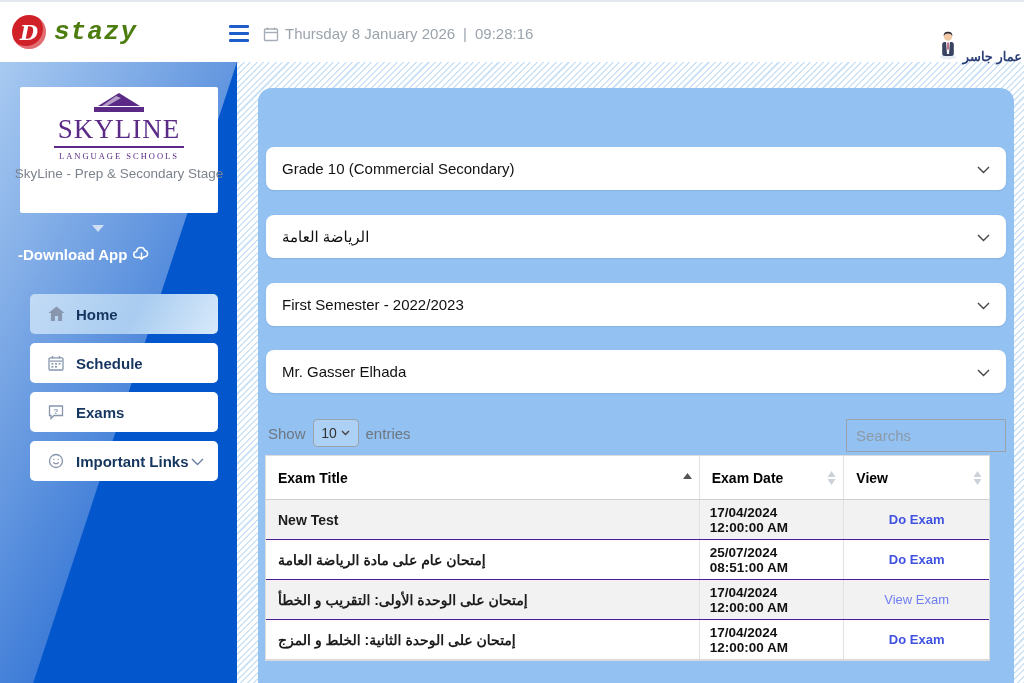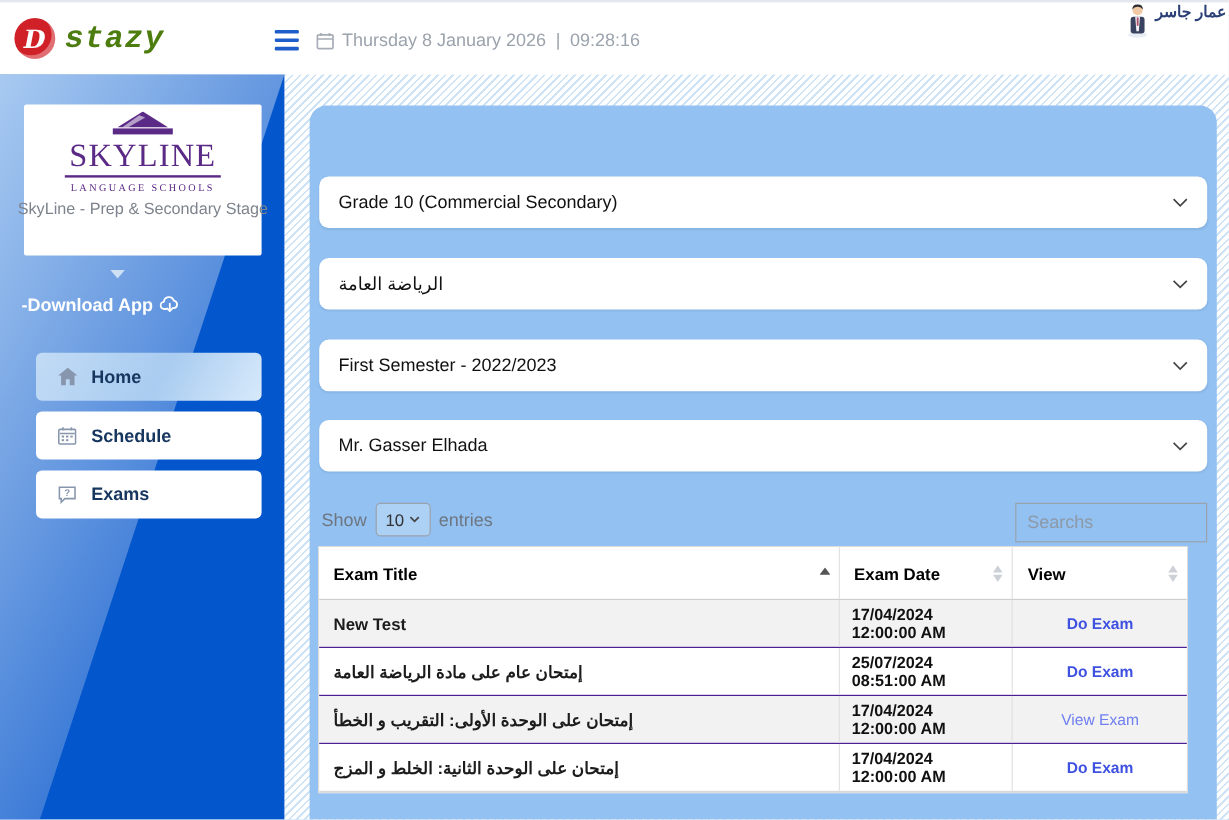--- a/index.html
+++ b/index.html
@@ -12,21 +12,21 @@
   .brand-icon { width:34px; height:34px; border-radius:50%; background:#d12128; color:#fff;
     display:flex; align-items:center; justify-content:center;
     font-family:"DejaVu Serif", serif; font-style:italic; font-weight:bold; font-size:21px;
     box-shadow: inset -3px -3px 0 rgba(255,255,255,.35); }
   .brand-text { font-family:Liberation Mono, monospace; font-style:italic; font-weight:bold; font-size:26px; color:#4d7c0f; letter-spacing:1px; }
   .hamburger { position:absolute; left:229px; top:23px; width:20px; cursor:pointer; }
   .hamburger i { display:block; height:3px; background:#1e5ecb; margin-bottom:4px; border-radius:1px; }
   .hdr-cal { position:absolute; left:263px; top:24px; color:#a6adb6; }
   .hdr-date { position:absolute; left:285px; top:0; height:62px; display:flex; align-items:center; gap:8px;
     color:#9ba3ad; font-size:15px; }
-  .hdr-user { position:absolute; right:2px; top:0; height:62px; display:flex; align-items:flex-start; gap:6px; }
+  .hdr-user { position:absolute; right:2px; top:0; height:62px; display:flex; align-items:flex-end; gap:6px; }
   .hdr-user .uname { color:#2b3f77; font-size:13px; font-weight:bold; white-space:nowrap; }
 
   
   .sidebar { position:absolute; top:62px; left:0; width:237px; bottom:0; background:#0356cb; overflow:hidden; z-index:4; }
   .sidebar::before { content:""; position:absolute; inset:0;
     background:linear-gradient(118deg,#a8caf1 0%,#6f9fe2 35%,#2e71d4 72%,#135fcf 100%);
     clip-path:polygon(0 0,100% 0,14% 100%,0 100%); }
   .school-card { position:absolute; left:20px; top:25px; width:198px; height:126px; background:#fff; border-radius:2px;
     display:flex; flex-direction:column; align-items:center; justify-content:flex-start; padding-top:6px; }
   .school-name { font-family:"Liberation Serif", serif; color:#5b2a86; font-size:27px; letter-spacing:1px; line-height:1; margin-top:1px; }
@@ -173,20 +173,34 @@
       </div>
       <div class="menu-item">
         <span class="mi-icon">
           <svg width="16" height="16" viewBox="0 0 16 16" fill="none" stroke="currentColor" stroke-width="1.3">
             <path d="M1.5 2h13v9.5h-8.5L3 14.5v-3H1.5Z"></path>
             <text x="8" y="9.6" font-size="8" font-weight="bold" fill="currentColor" stroke="none" text-anchor="middle">?</text>
           </svg>
         </span>
         <span class="mi-label">Exams</span>
       </div>
+      <div class="menu-item">
+        <span class="mi-icon">
+          <svg width="16" height="16" viewBox="0 0 16 16" fill="none" stroke="currentColor" stroke-width="1.3">
+            <circle cx="8" cy="8" r="6.5"></circle>
+            <circle cx="5.8" cy="6.4" r="0.7" fill="currentColor" stroke="none"></circle>
+            <circle cx="10.2" cy="6.4" r="0.7" fill="currentColor" stroke="none"></circle>
+            <path d="M5.2 9.6 Q8 12 10.8 9.6"></path>
+          </svg>
+        </span>
+        <span class="mi-label">Important Links</span>
+        <span class="mi-chevron"><svg width="13" height="8" viewBox="0 0 13 8" fill="none" stroke="currentColor" stroke-width="1.4">
+            <polyline points="1,1 6.5,6.5 12,1"></polyline>
+          </svg></span>
+      </div>
     </div>
 </div>
 
 <div class="main">
   <div class="panel">
     <div id="filters">
         <div class="filter-card" style="top: 59px;">
           <span class="filter-value"><bdi>Grade 10 (Commercial Secondary)</bdi></span>
           <span class="chev"><svg width="13" height="8" viewBox="0 0 13 8" fill="none" stroke="currentColor" stroke-width="1.4">
               <polyline points="1,1 6.5,6.5 12,1"></polyline>

